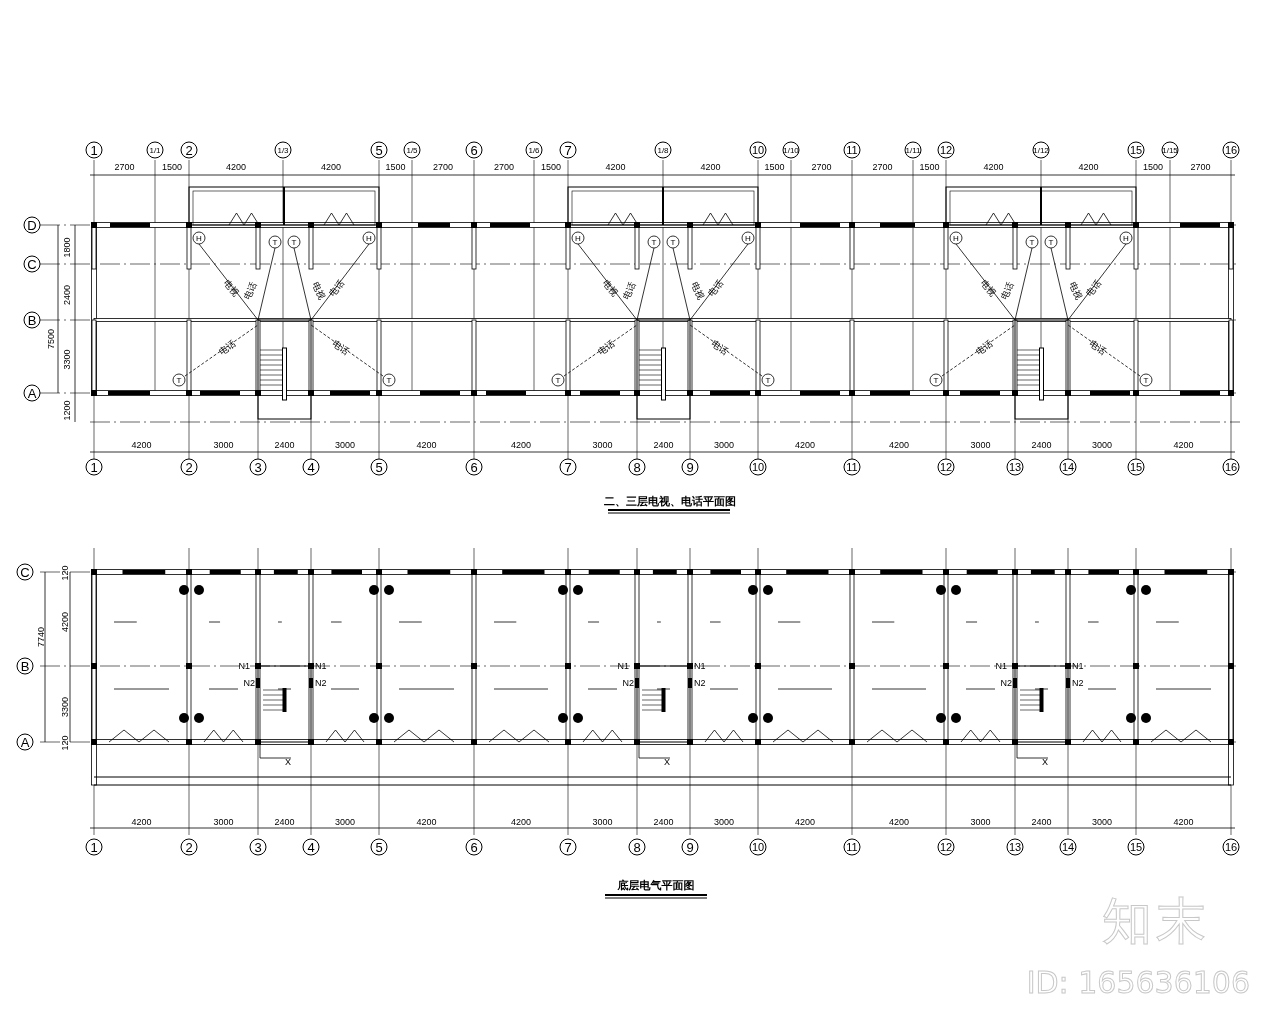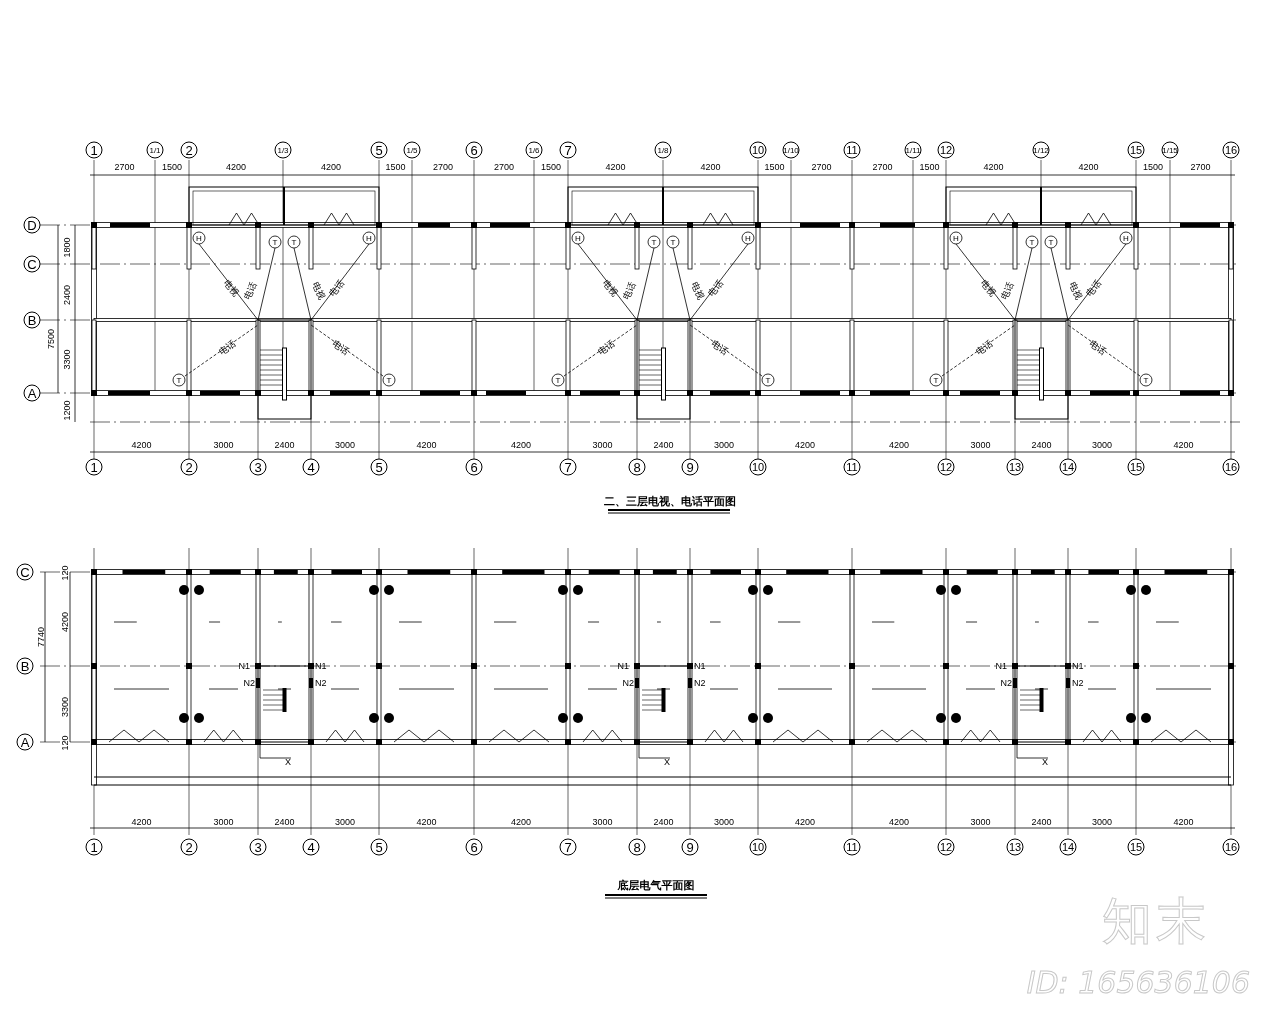--- a/index.html
+++ b/index.html
@@ -4,21 +4,21 @@
 <style>
   html,body{margin:0;padding:0;background:#ffffff;}
   body{width:1280px;height:1024px;overflow:hidden;position:relative;font-family:"DejaVu Sans",sans-serif;}
   #sheet{position:absolute;left:0;top:0;width:1280px;height:1024px;}
   svg text{font-family:"Liberation Sans Narrow","Liberation Sans",sans-serif;fill:#000;}
   .dim{font-size:9px;}
   .lbl{font-size:9px;}
   .title{font-size:11px;font-weight:bold;}
   .wm{position:absolute;right:30px;color:transparent;-webkit-text-stroke:1px #c8c8c8;font-family:"DejaVu Sans",sans-serif;text-align:right;}
   #wm-logo{top:888px;right:70px;font-size:50px;letter-spacing:4px;}
-  #wm-id{top:965px;right:30px;font-size:30px;font-style:italic;}
+  #wm-id{top:965px;right:30px;font-size:30px;}
 </style>
 </head>
 <body>
 
 <div id="sheet">
   <svg id="cad" width="1280" height="1024" viewBox="0 0 1280 1024" xmlns="http://www.w3.org/2000/svg">
     <g id="upper">
         <line x1="94" y1="160" x2="94" y2="393" stroke="#000" stroke-width="0.6"></line>
         <line x1="155" y1="160" x2="155" y2="393" stroke="#000" stroke-width="0.6"></line>
         <line x1="189" y1="160" x2="189" y2="393" stroke="#000" stroke-width="0.6"></line>

